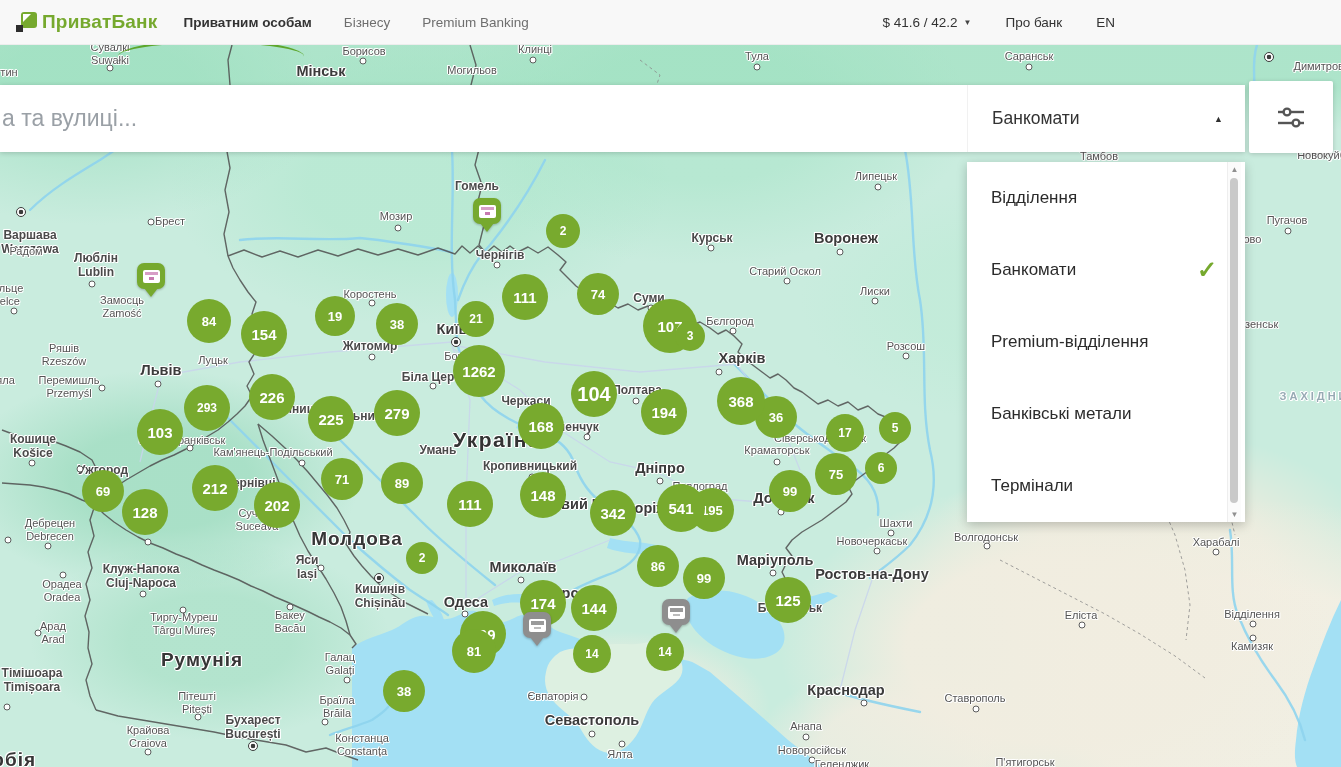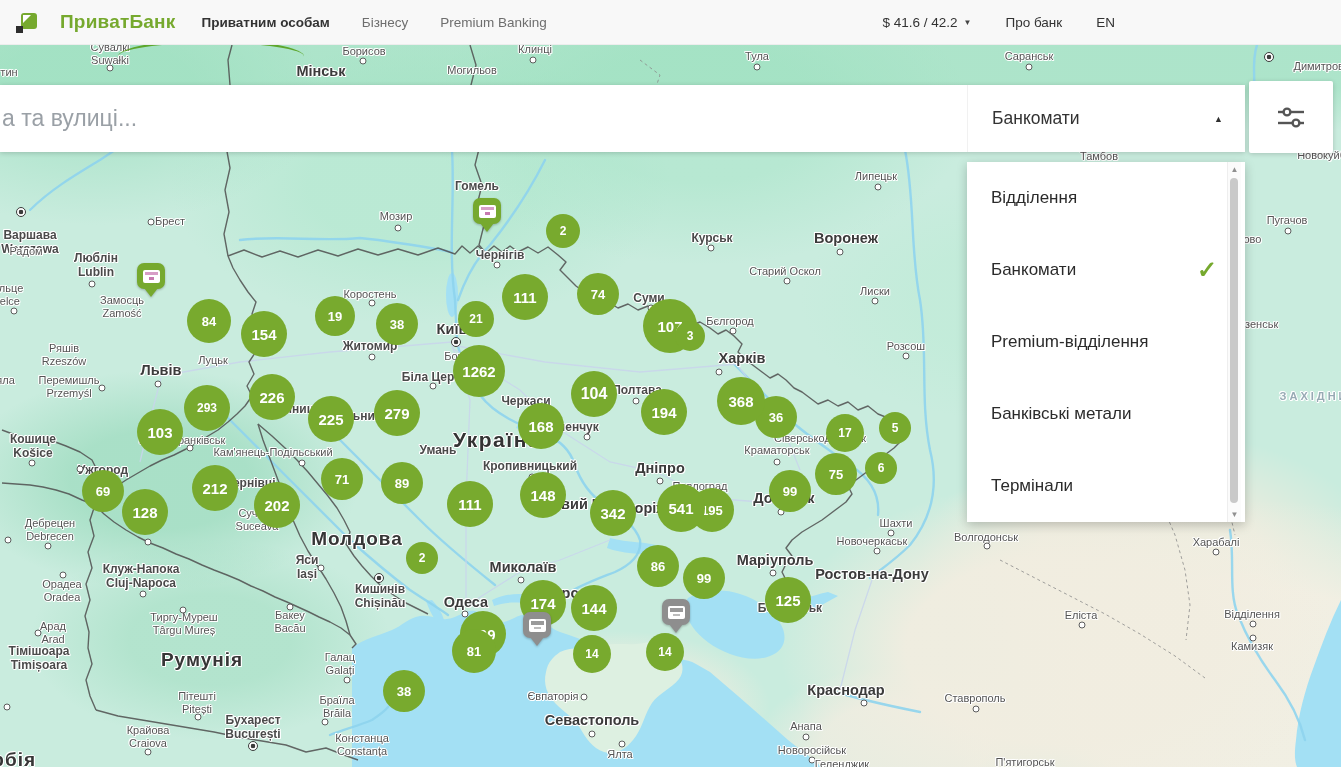--- a/index.html
+++ b/index.html
@@ -1,20 +1,20 @@
 <!DOCTYPE html>
 <html><head>
 <meta charset="utf-8">
 <style>
   html,body{margin:0;padding:0;width:1341px;height:767px;overflow:hidden;
     font-family:"Liberation Sans",sans-serif;background:#c9ecde;}
   
   #header{position:absolute;left:0;top:0;width:1341px;height:45px;background:#f8f8f8;
     border-bottom:1px solid #ededed;z-index:20;display:flex;align-items:center;padding:0 16px;box-sizing:border-box;}
-  .logo{display:flex;align-items:flex-end;gap:23px;cursor:pointer;}
+  .logo{display:flex;align-items:flex-start;gap:5px;cursor:pointer;}
   .logo-ic{position:relative;width:21px;height:21px;}
   .logo-ic .g{position:absolute;right:0;top:1px;width:16px;height:16px;background:#76a92e;border-radius:3px;}
   .logo-ic .g::after{content:"";position:absolute;left:2px;top:2px;border-left:8px solid #fff;border-bottom:8px solid transparent;}
   .logo-ic .b{position:absolute;left:0;bottom:0;width:7px;height:7px;background:#2d2d2d;}
   .logo-tx{color:#76a92e;font-size:19px;font-weight:700;letter-spacing:.2px;}
   #nav{display:flex;gap:32px;margin-left:26px;}
   .nav-it{font-size:13.5px;color:#6e6e6e;cursor:pointer;}
   .nav-it.act{color:#333;font-weight:700;}
   #hd-sp{flex:1;}
   .hd-r{display:flex;align-items:center;gap:6px;font-size:13.5px;color:#333;margin-left:34px;cursor:pointer;}
@@ -253,21 +253,21 @@
     <div class="lbl md" style="left: 141px; top: 570px; transform: translate(-50%, -8px);">
       <div>Клуж-Напока</div>
       <div>Cluj-Napoca</div>
     </div>
     <div class="dot" style="left: 143px; top: 594px;"></div>
     <div class="lbl sm" style="left: 53px; top: 628px; transform: translate(-50%, -8px);">
       <div>Арад</div>
       <div>Arad</div>
     </div>
     <div class="dot" style="left: 38px; top: 633px;"></div>
-    <div class="lbl md" style="left: 32px; top: 652px; transform: translate(-50%, -8px); margin-left: 7px;">
+    <div class="lbl md" style="left: 32px; top: 674px; transform: translate(-50%, -8px);">
       <div>Тімішоара</div>
       <div>Timișoara</div>
     </div>
     <div class="dot" style="left: 7px; top: 707px;"></div>
     <div class="lbl sm" style="left: 184px; top: 619px; transform: translate(-50%, -8px);">
       <div>Тиргу-Муреш</div>
       <div>Târgu Mureș</div>
     </div>
     <div class="dot" style="left: 183px; top: 610px;"></div>
     <div class="lbl country" style="left: 202px; top: 660px; transform: translate(-50%, -50%);">
@@ -569,21 +569,21 @@
     <div class="cluster" style="width: 30px; height: 30px; left: 690px; top: 336px; font-size: 12px;">3</div>
     <div class="cluster" style="width: 34px; height: 34px; left: 563px; top: 231px; font-size: 12px;">2</div>
     <div class="cluster" style="width: 44px; height: 44px; left: 209px; top: 321px; font-size: 13px;">84</div>
     <div class="cluster" style="width: 46px; height: 46px; left: 264px; top: 334px; font-size: 15px;">154</div>
     <div class="cluster" style="width: 40px; height: 40px; left: 335px; top: 316px; font-size: 13px;">19</div>
     <div class="cluster" style="width: 42px; height: 42px; left: 397px; top: 324px; font-size: 13px;">38</div>
     <div class="cluster" style="width: 36px; height: 36px; left: 476px; top: 319px; font-size: 12px;">21</div>
     <div class="cluster" style="width: 46px; height: 46px; left: 525px; top: 297px; font-size: 15px;">111</div>
     <div class="cluster" style="width: 42px; height: 42px; left: 598px; top: 294px; font-size: 13px;">74</div>
     <div class="cluster" style="width: 52px; height: 52px; left: 479px; top: 371px; font-size: 15px;">1262</div>
-    <div class="cluster" style="width: 46px; height: 46px; left: 594px; top: 394px; font-size: 16px;">104</div>
+    <div class="cluster" style="width: 46px; height: 46px; left: 594px; top: 394px; font-size: 20px;">104</div>
     <div class="cluster" style="width: 46px; height: 46px; left: 272px; top: 397px; font-size: 15px;">226</div>
     <div class="cluster" style="width: 46px; height: 46px; left: 207px; top: 408px; font-size: 12px;">293</div>
     <div class="cluster" style="width: 46px; height: 46px; left: 160px; top: 432px; font-size: 15px;">103</div>
     <div class="cluster" style="width: 46px; height: 46px; left: 331px; top: 419px; font-size: 15px;">225</div>
     <div class="cluster" style="width: 46px; height: 46px; left: 397px; top: 413px; font-size: 15px;">279</div>
     <div class="cluster" style="width: 46px; height: 46px; left: 541px; top: 426px; font-size: 15px;">168</div>
     <div class="cluster" style="width: 46px; height: 46px; left: 664px; top: 412px; font-size: 15px;">194</div>
     <div class="cluster" style="width: 48px; height: 48px; left: 741px; top: 401px; font-size: 15px;">368</div>
     <div class="cluster" style="width: 38px; height: 38px; left: 845px; top: 433px; font-size: 12px;">17</div>
     <div class="cluster" style="width: 32px; height: 32px; left: 895px; top: 428px; font-size: 12px;">5</div>

